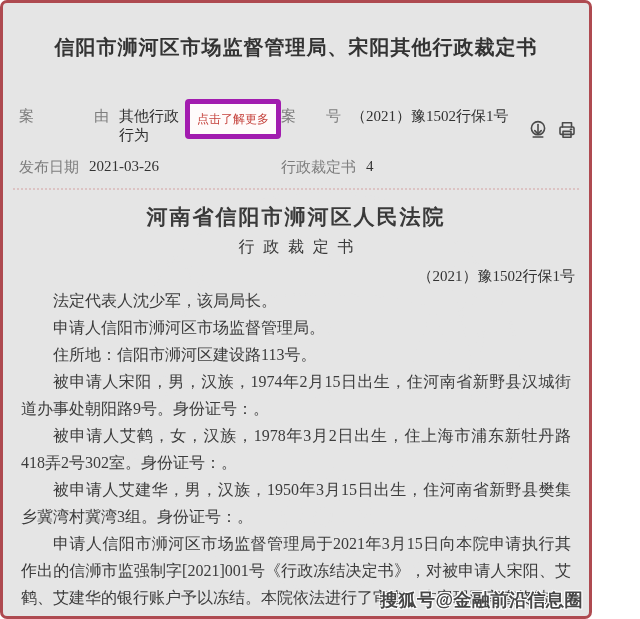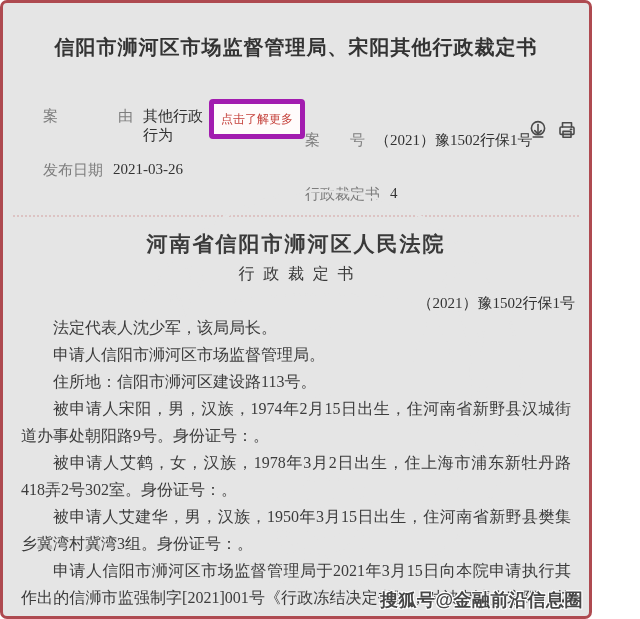--- a/index.html
+++ b/index.html
@@ -7,22 +7,22 @@
     width:592px;height:619px;box-sizing:border-box;position:relative;overflow:hidden;
     background:#e5e5e5;border:3px solid #ae4a50;border-radius:7px;
     font-family:"Liberation Serif","DejaVu Serif",serif;color:#333;
   }
   .doc-title{
     margin:30px 20px 0 20px;text-align:center;font-size:20px;font-weight:bold;
     color:#333;letter-spacing:1px;line-height:28px;
   }
   .meta{position:relative;margin-top:46px;padding:0 16px;font-size:15px;}
   .meta-row{display:flex;margin-bottom:11px;align-items:flex-start;}
-  .meta-cell1{width:262px;display:flex;align-items:flex-start;margin-left:24px;}
-  .meta-cell2{flex:1;display:flex;align-items:flex-start;margin-top:24px;}
+  .meta-cell1{width:262px;display:flex;align-items:flex-start;}
+  .meta-cell2{flex:1;display:flex;align-items:flex-start;}
   .meta-label{color:#7d7d7d;margin-right:10px;white-space:pre;}
   .meta-value{color:#333;}
   .more-badge{
     display:inline-block;font-size:12px;line-height:16px;color:#c5423c;
     border:5px solid #a21caf;border-radius:4px;padding:7px 7px;background:#fffbfb;
     margin-left:3px;transform:translateY(-8px);cursor:pointer;white-space:nowrap;
   }
   .meta-icons{position:absolute;right:12px;top:13px;display:flex;gap:9px;z-index:4;}
   .icon-btn{width:20px;height:20px;cursor:pointer;}
   .icon-btn svg{stroke:#4a4a4a;fill:none;stroke-width:1.6;stroke-linecap:round;stroke-linejoin:round;}

